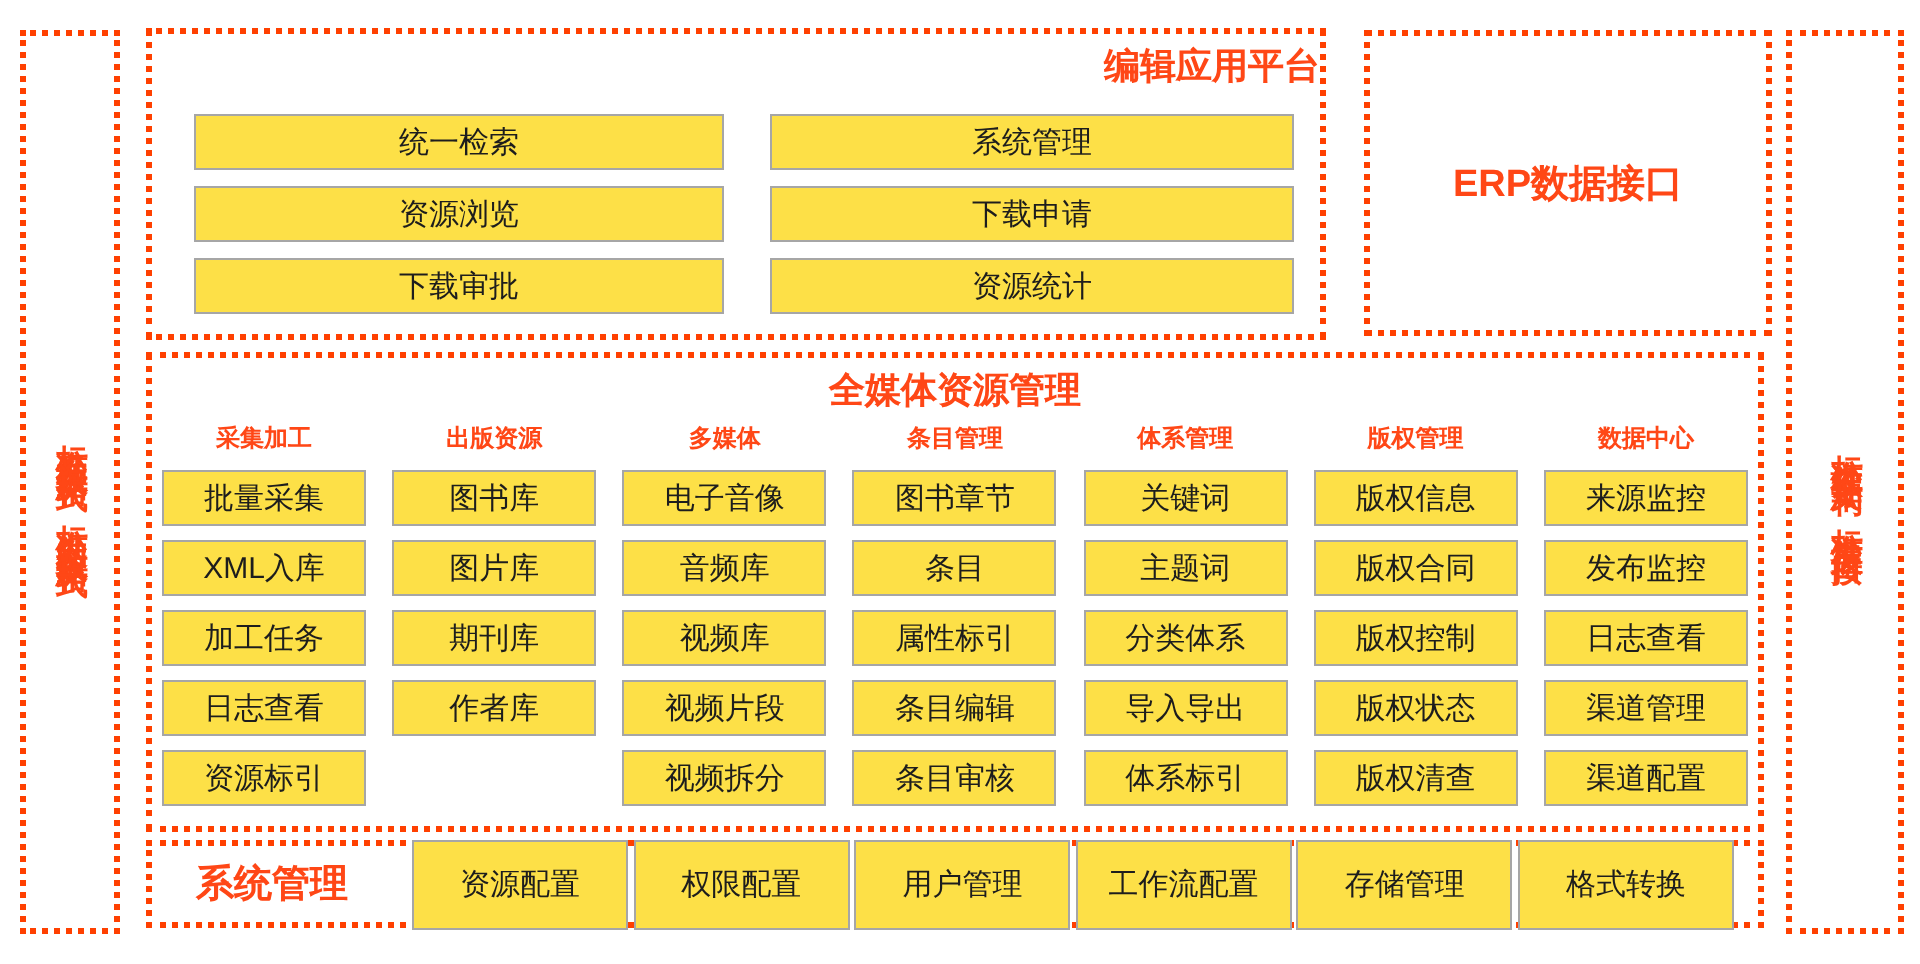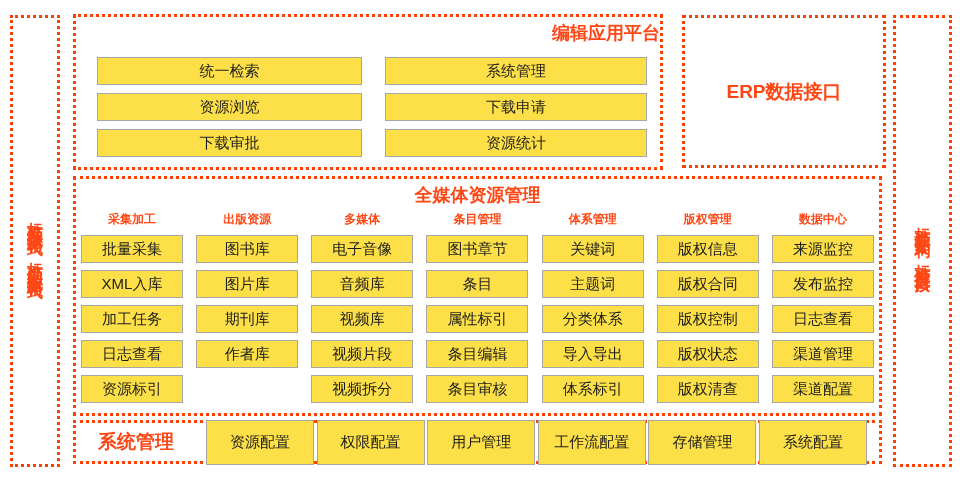--- a/index.html
+++ b/index.html
@@ -160,17 +160,17 @@
   </div>
 
   <div class="bottom-panel dotted">
     <div class="bottom-title">系统管理</div>
     <div class="bottom-row">
       <div class="box">资源配置</div>
       <div class="box">权限配置</div>
       <div class="box">用户管理</div>
       <div class="box">工作流配置</div>
       <div class="box">存储管理</div>
-      <div class="box">系统配置</div>
+      <div class="box">格式转换</div>
     </div>
   </div>
 
 </div>
 
 </body></html>

